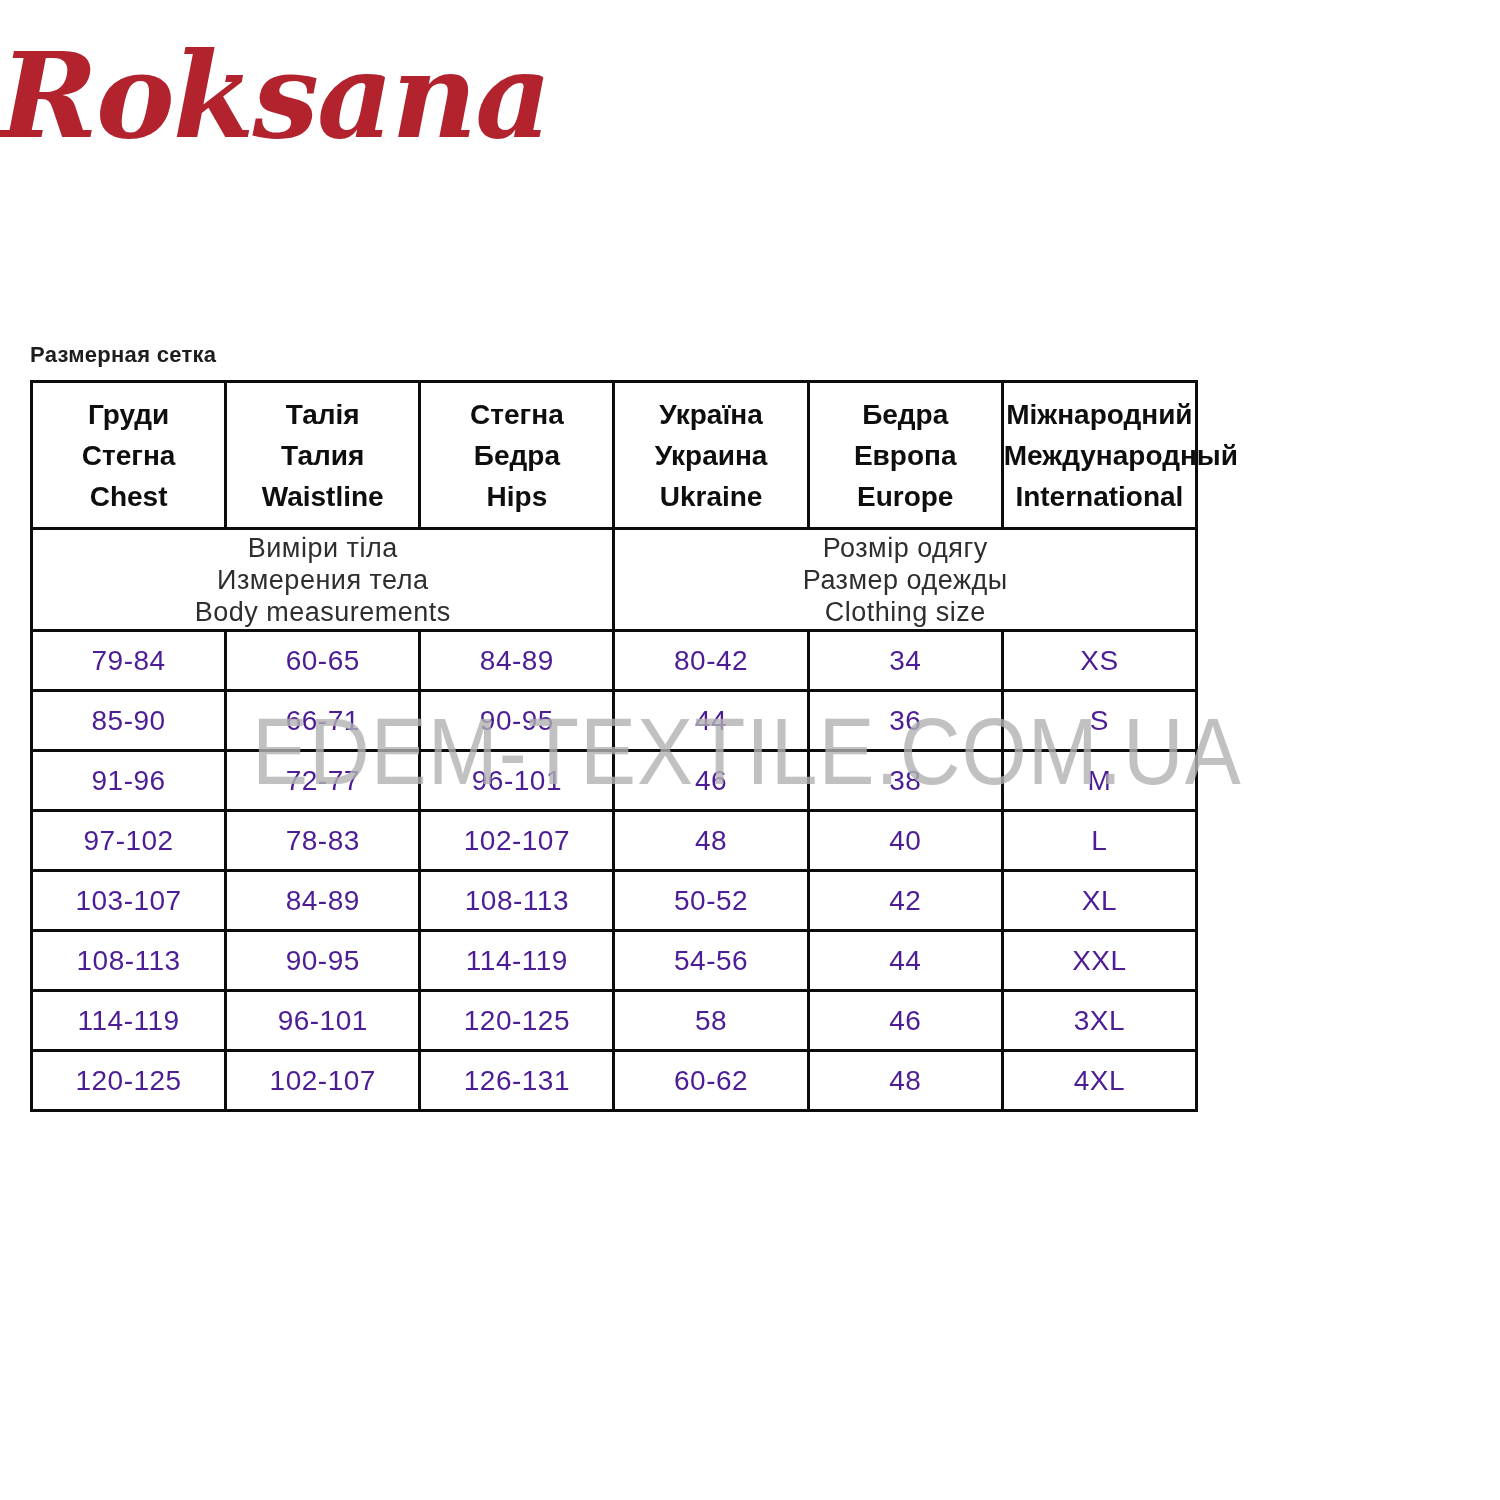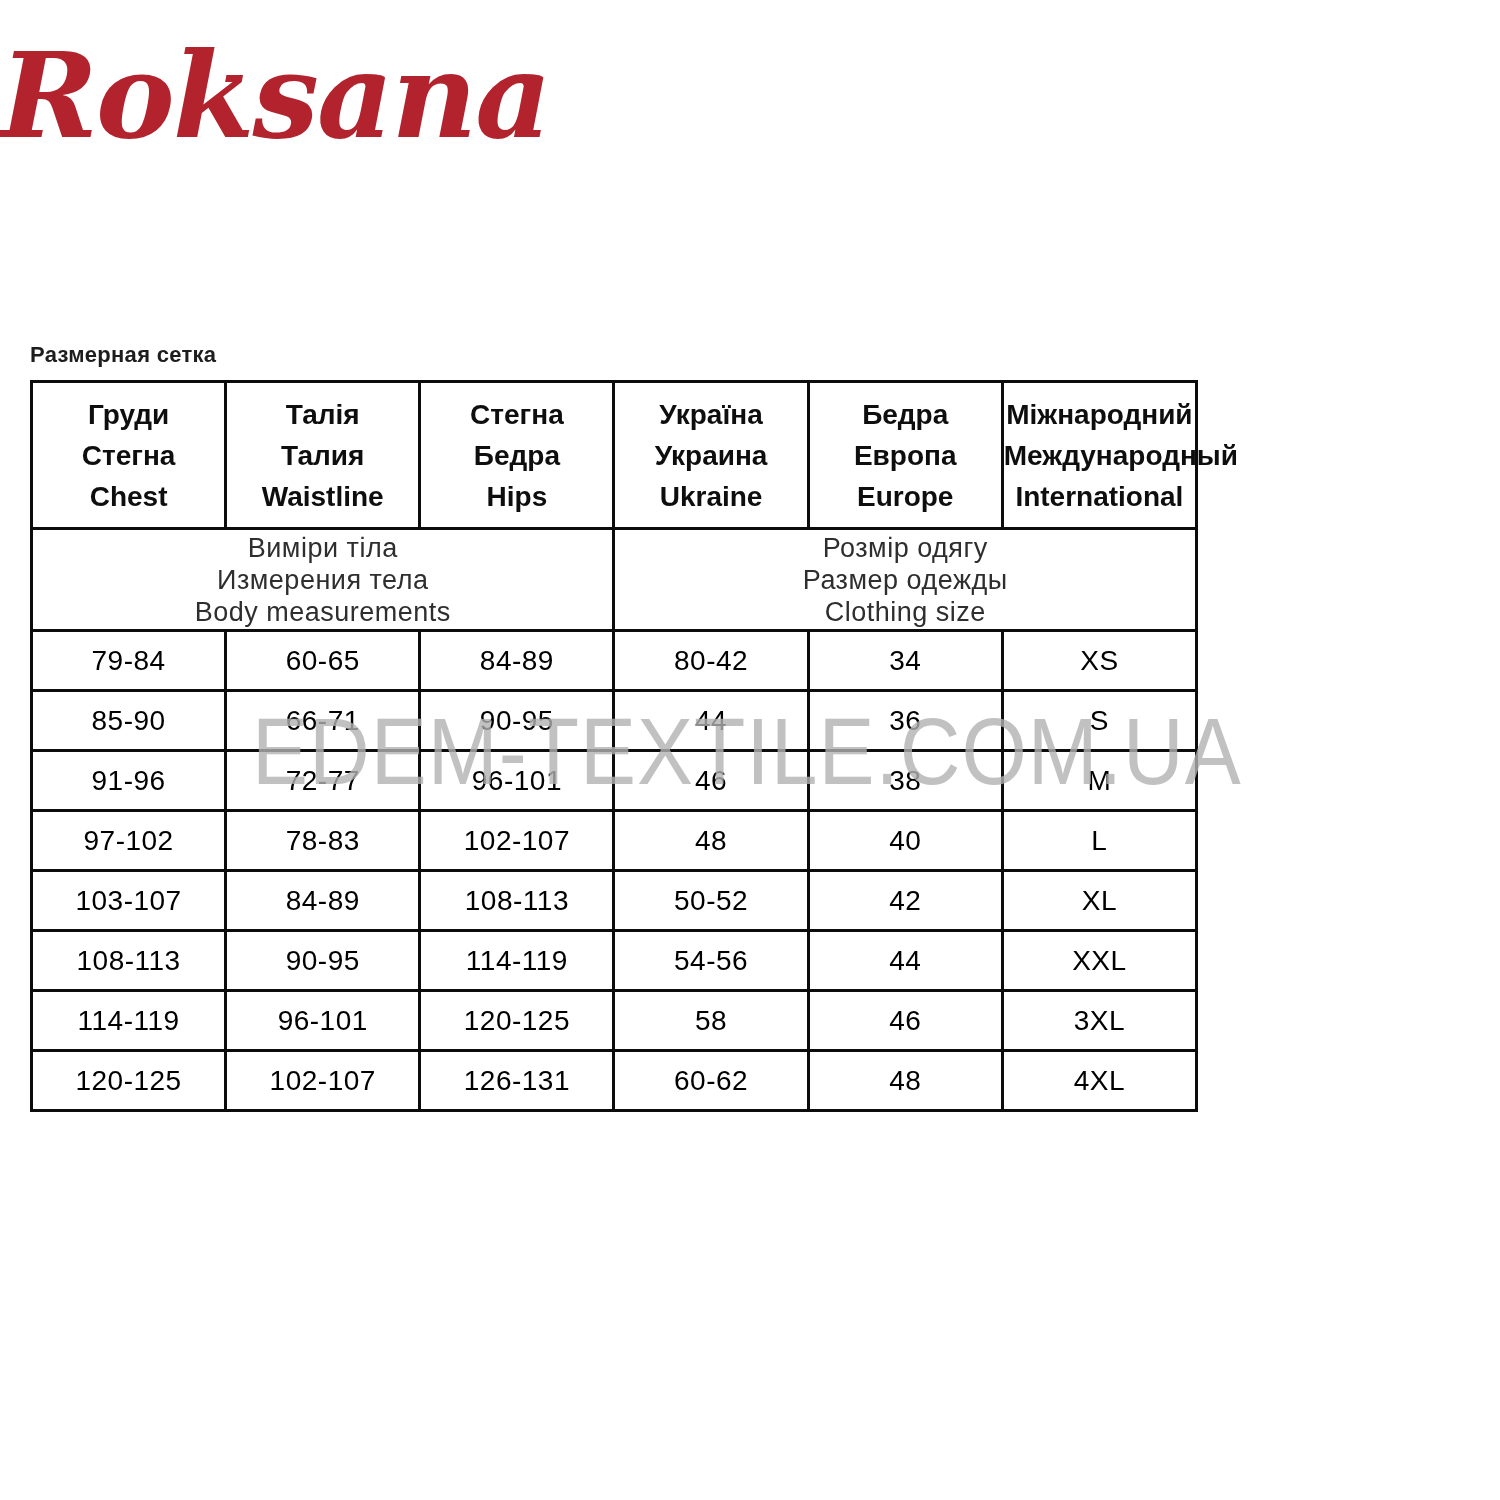--- a/index.html
+++ b/index.html
@@ -54,21 +54,21 @@
     height: 102px;
     font-weight: 400;
     font-size: 27px;
     color: #2e2e2e;
   }
   tr.group-row th span { display: block; line-height: 32px; letter-spacing: 0.5px; }
   tbody.data-body td {
     height: 60px;
     font-size: 28px;
     font-weight: 400;
-    color: #000000;
+    color: #4c1d95;
     letter-spacing: 0.5px;
   }
   .watermark {
     position: absolute;
     top: 698px; left: 252px;
     font-size: 84px;
     letter-spacing: 1px;
     white-space: nowrap;
     color: rgba(178, 178, 178, 0.8);
     transform: scaleY(1.12);

